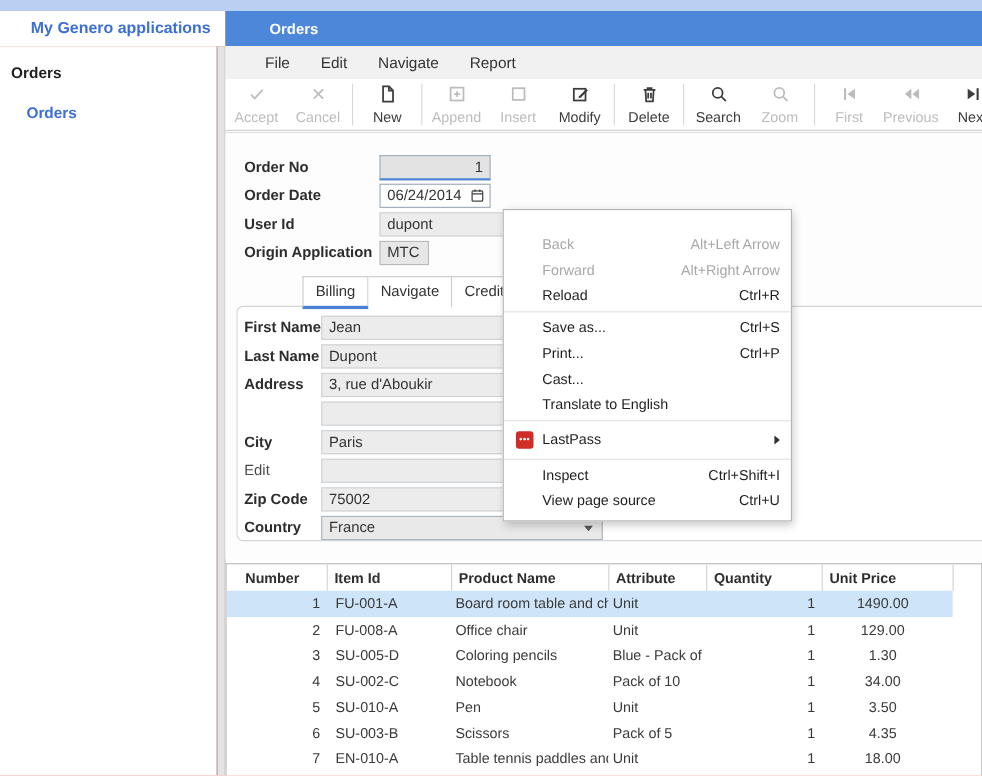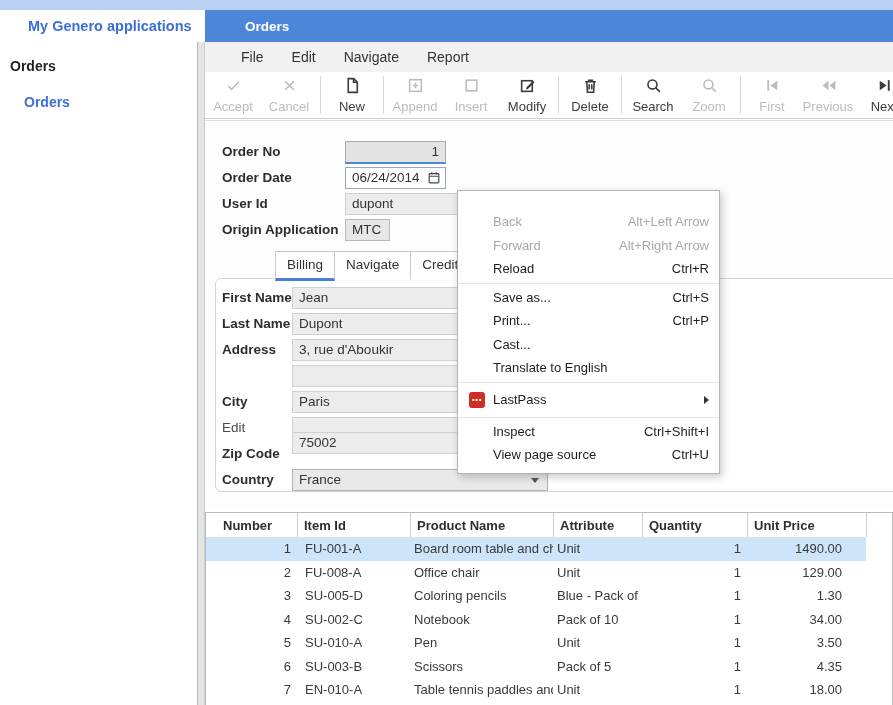--- a/index.html
+++ b/index.html
@@ -81,21 +81,21 @@
   .th:nth-child(6){ width:119px; }
   .th.filler { flex:1; }
   .trow { display:flex; width:660px; height:23.5px; align-items:center; font-size:13px; color:#3a3a3a; cursor:default; }
   .trow.selected { background:#cde4f9; }
   .td { box-sizing:border-box; white-space:nowrap; overflow:hidden; }
   .td.c0 { width:91px; text-align:right; padding-right:6px; }
   .td.c1 { width:113px; padding-left:8px; }
   .td.c2 { width:143px; padding-left:4px; }
   .td.c3 { width:89px; padding-left:4px; }
   .td.c4 { width:105px; text-align:right; padding-right:6px; }
-  .td.c5 { width:119px; text-align:right; padding-right:24px; }
+  .td.c5 { width:119px; text-align:center; padding-right:8px; }
 
   
   .ctx { position:absolute; left:457px; top:190px; width:263px; box-sizing:border-box; background:#fff;
     border:1px solid #b4b4b4; box-shadow:2px 3px 8px rgba(0,0,0,.22); padding:19px 0 6px; z-index:50; font-size:13px; }
   .ctx-item { height:23.5px; display:flex; align-items:center; padding:0 10px 0 11px; color:#1e1e1e; cursor:default; }
   .ctx-item.tall { height:30px; }
   .ctx-item .gutter { width:24px; flex:0 0 auto; display:flex; align-items:center; }
   .ctx-item .lbl { flex:1; white-space:nowrap; }
   .ctx-item .sc { color:#1e1e1e; white-space:nowrap; }
   .ctx-item.disabled .lbl, .ctx-item.disabled .sc { color:#a8a8a8; }
@@ -258,21 +258,21 @@
     <div class="ffield bfield" style="top:297px;">3, rue d'Aboukir</div>
     <div class="ffield bfield" style="top:323px;"></div>
 
     <div class="flabel" style="left:17px; top:349px;">City</div>
     <div class="ffield bfield" style="top:349px;">Paris</div>
 
     <div class="flabel plain" style="left:17px; top:375px;">Edit</div>
     <div class="ffield bfield" style="top:375px;"></div>
 
     <div class="flabel" style="left:17px; top:401px;">Zip Code</div>
-    <div class="ffield bfield" style="top:390px;">75002</div>
+    <div class="ffield bfield" style="top:401px;">75002</div>
 
     <div class="flabel" style="left:17px; top:427px;">Country</div>
     <div class="ffield bfield combo" style="top:427px;">
       <span class="combo-text">France</span>
       <span class="arrow"></span>
     </div>
 
     <div class="table-panel">
       <div class="thead" id="thead">
           <div class="th">Number</div>

